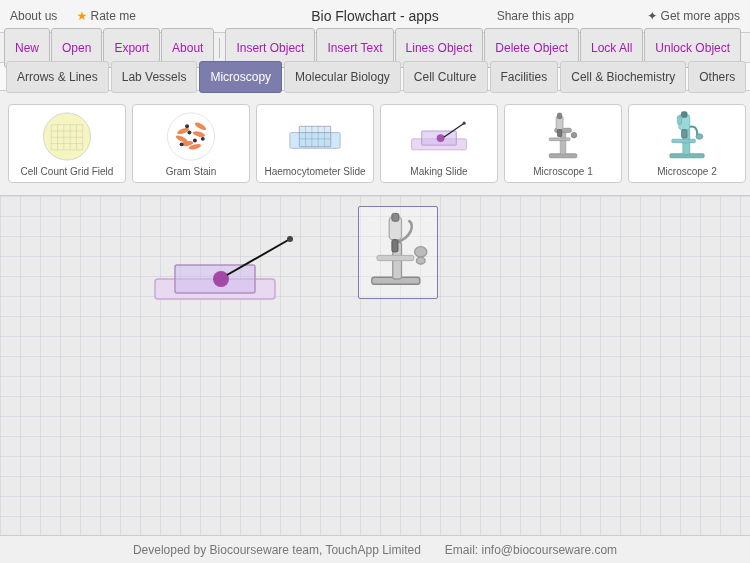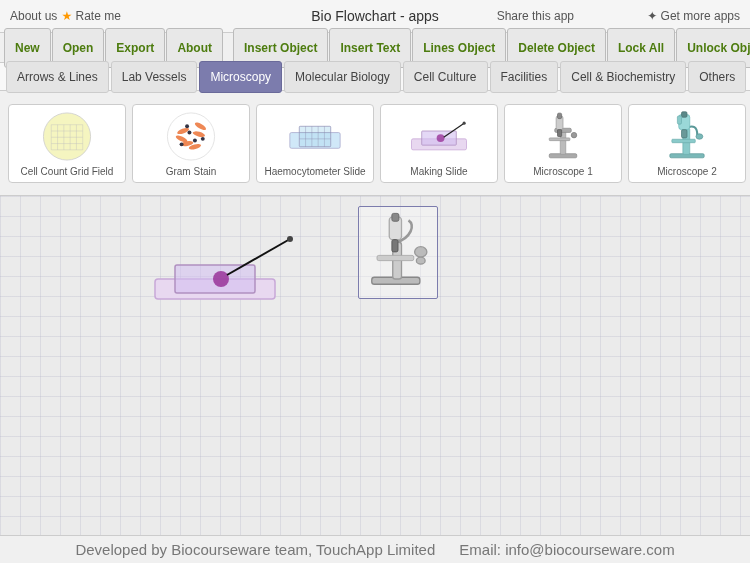--- a/index.html
+++ b/index.html
@@ -5,38 +5,38 @@
     * { box-sizing: border-box; margin: 0; padding: 0; }
     body { font-family: -apple-system, BlinkMacSystemFont, 'Helvetica Neue', Arial, sans-serif; font-size: 13px; background: #e8e8e8; width: 750px; height: 563px; overflow: hidden; }
 
     
     #top-bar {
       display: flex; align-items: center; justify-content: space-between;
       background: #f5f5f5; border-bottom: 1px solid #ccc;
       height: 33px; padding: 0 10px;
     }
     #top-bar-left, #top-bar-center, #top-bar-right {
-      display: flex; align-items: center; gap: 4px;
+      display: flex; align-items: center; gap: 19px;
     }
     #top-bar-left { flex: 1; }
     #top-bar-center { flex: 1; justify-content: center; font-size: 14px; font-weight: 500; color: #333; }
     #top-bar-right { flex: 1; justify-content: space-between; gap: 16px; }
     .top-link { color: #555; font-size: 12px; cursor: pointer; text-decoration: none; }
     .star { color: #f90; }
 
     
     #toolbar {
       display: flex; align-items: center;
       background: #f0f0f0; border-bottom: 1px solid #ccc;
       height: 30px; padding: 0 4px; gap: 1px;
     }
     .toolbar-btn {
-      height: 40px; padding: 0 10px; font-size: 12px; color: #4d7c0f;
+      height: 40px; padding: 0 10px; font-size: 12px; color: #a21caf;
       background: #e8e8e8; border: 1px solid #bbb; border-radius: 3px;
-      cursor: pointer; white-space: nowrap; font-weight: bold;
+      cursor: pointer; white-space: nowrap;
     }
     .toolbar-sep { width: 1px; height: 20px; background: #bbb; margin: 0 4px; }
 
     
     #cat-tabs {
       display: flex; align-items: center;
       background: #f8f8f8; border-bottom: 1px solid #ccc;
       height: 28px; padding: 0 6px; gap: 2px;
     }
     .cat-tab {
@@ -70,21 +70,21 @@
       flex: 1;
       position: relative;
       height: calc(563px - 33px - 30px - 28px - 105px - 28px);
       min-height: 230px;
     }
 
     
     #footer {
       height: 28px; background: #f0f0f0; border-top: 1px solid #ccc;
       display: flex; align-items: center; justify-content: center;
-      font-size: 15px; color: #777; gap: 24px;
+      font-size: 12px; color: #777; gap: 24px;
     }
 
     
     .canvas-obj {
       position: absolute;
     }
 
     
     #canvas-making-slide {
       left: 145px; top: 35px;

